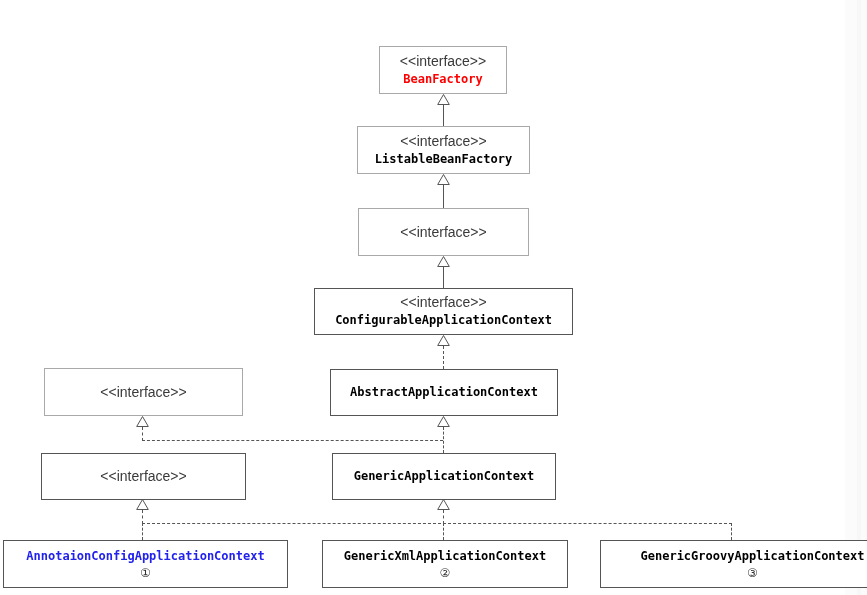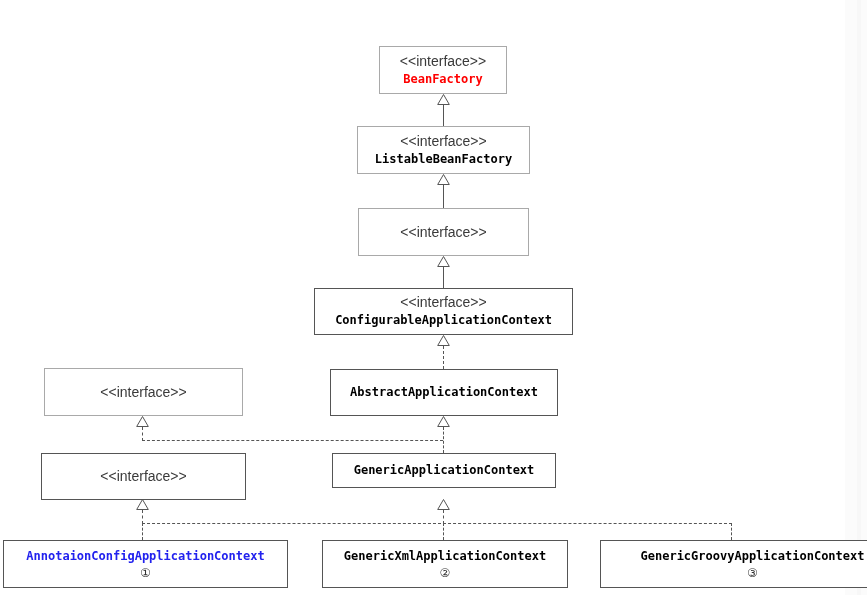--- a/index.html
+++ b/index.html
@@ -190,21 +190,21 @@
   </div>
 
   <div class="uml-box dark" style="left:330px; top:369px; width:228px; height:47px;">
     <div class="cname">AbstractApplicationContext</div>
   </div>
 
   <div class="uml-box dark" style="left:41px; top:453px; width:205px; height:47px;">
     <div class="stereo">&lt;&lt;interface&gt;&gt;</div>
   </div>
 
-  <div class="uml-box dark" style="left:332px; top:453px; width:224px; height:35px;">
+  <div class="uml-box dark" style="left:332px; top:453px; width:224px; height:47px;">
     <div class="cname">GenericApplicationContext</div>
   </div>
 
   <div class="uml-box" style="left:3px; top:540px; width:285px; height:48px; border-color:#555555;">
     <div class="cname blue">AnnotaionConfigApplicationContext</div>
     <div class="circnum">①</div>
   </div>
 
   <div class="uml-box" style="left:322px; top:540px; width:246px; height:48px; border-color:#555555;">
     <div class="cname">GenericXmlApplicationContext</div>

